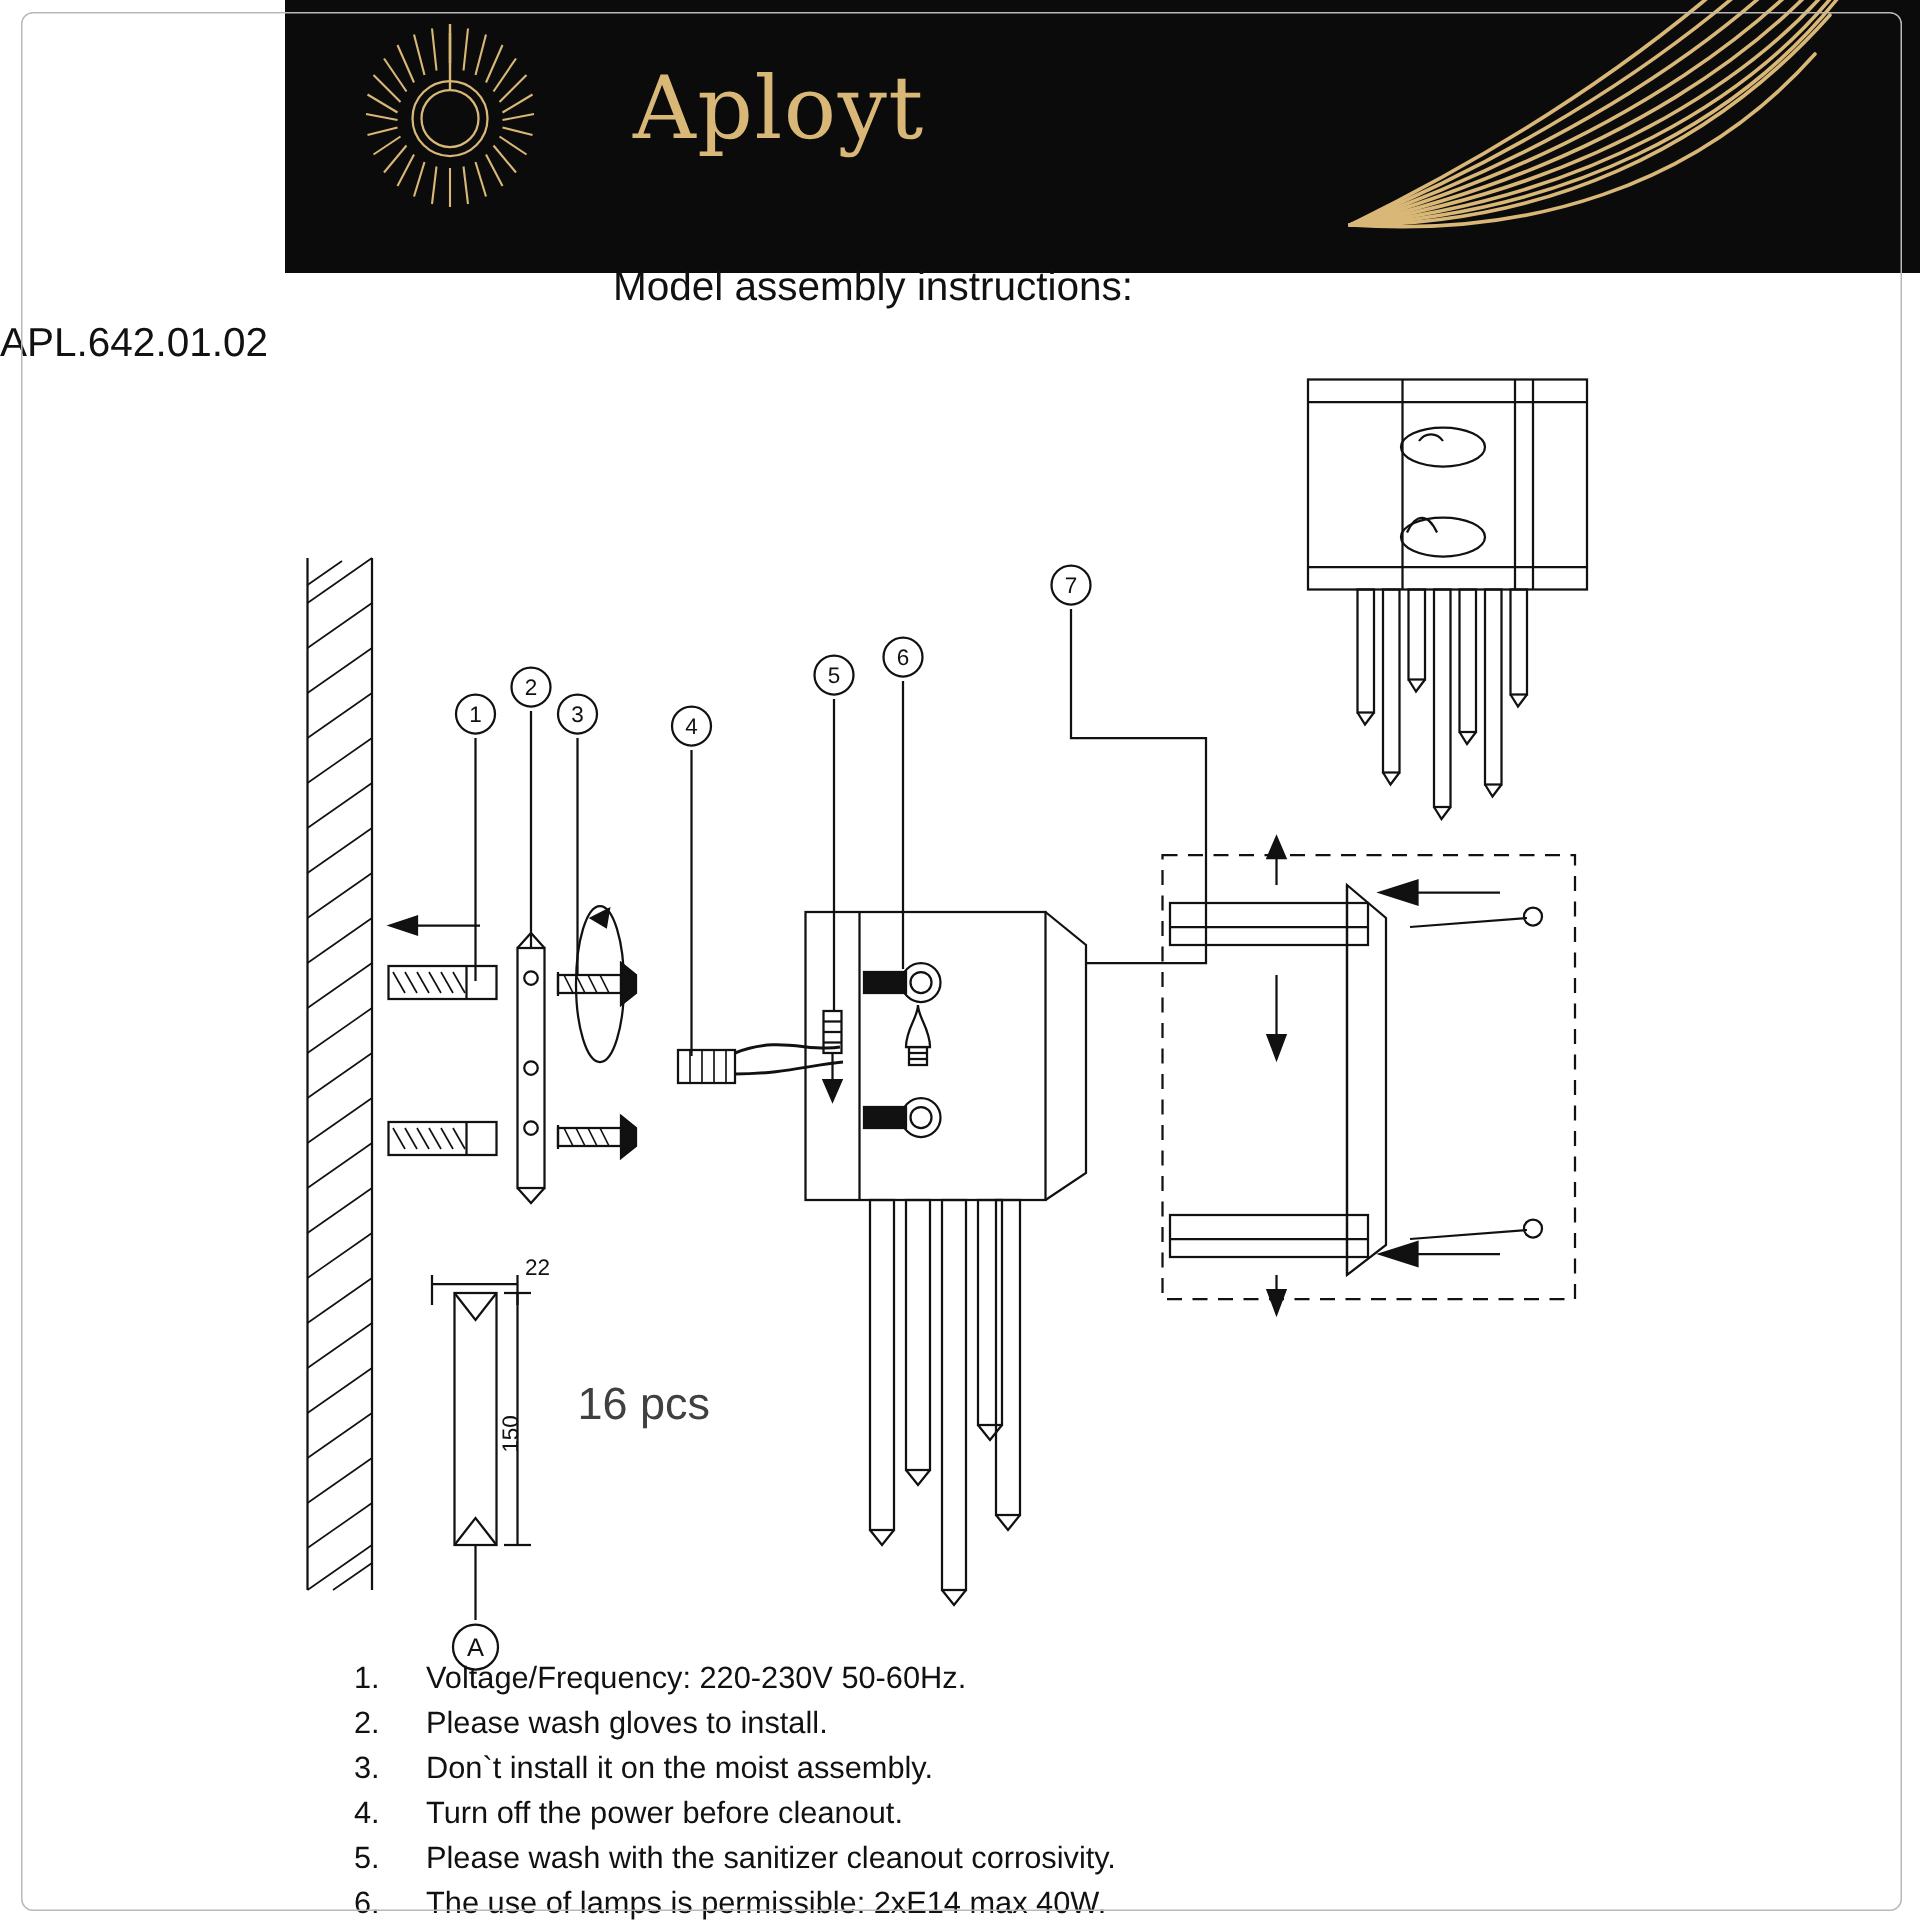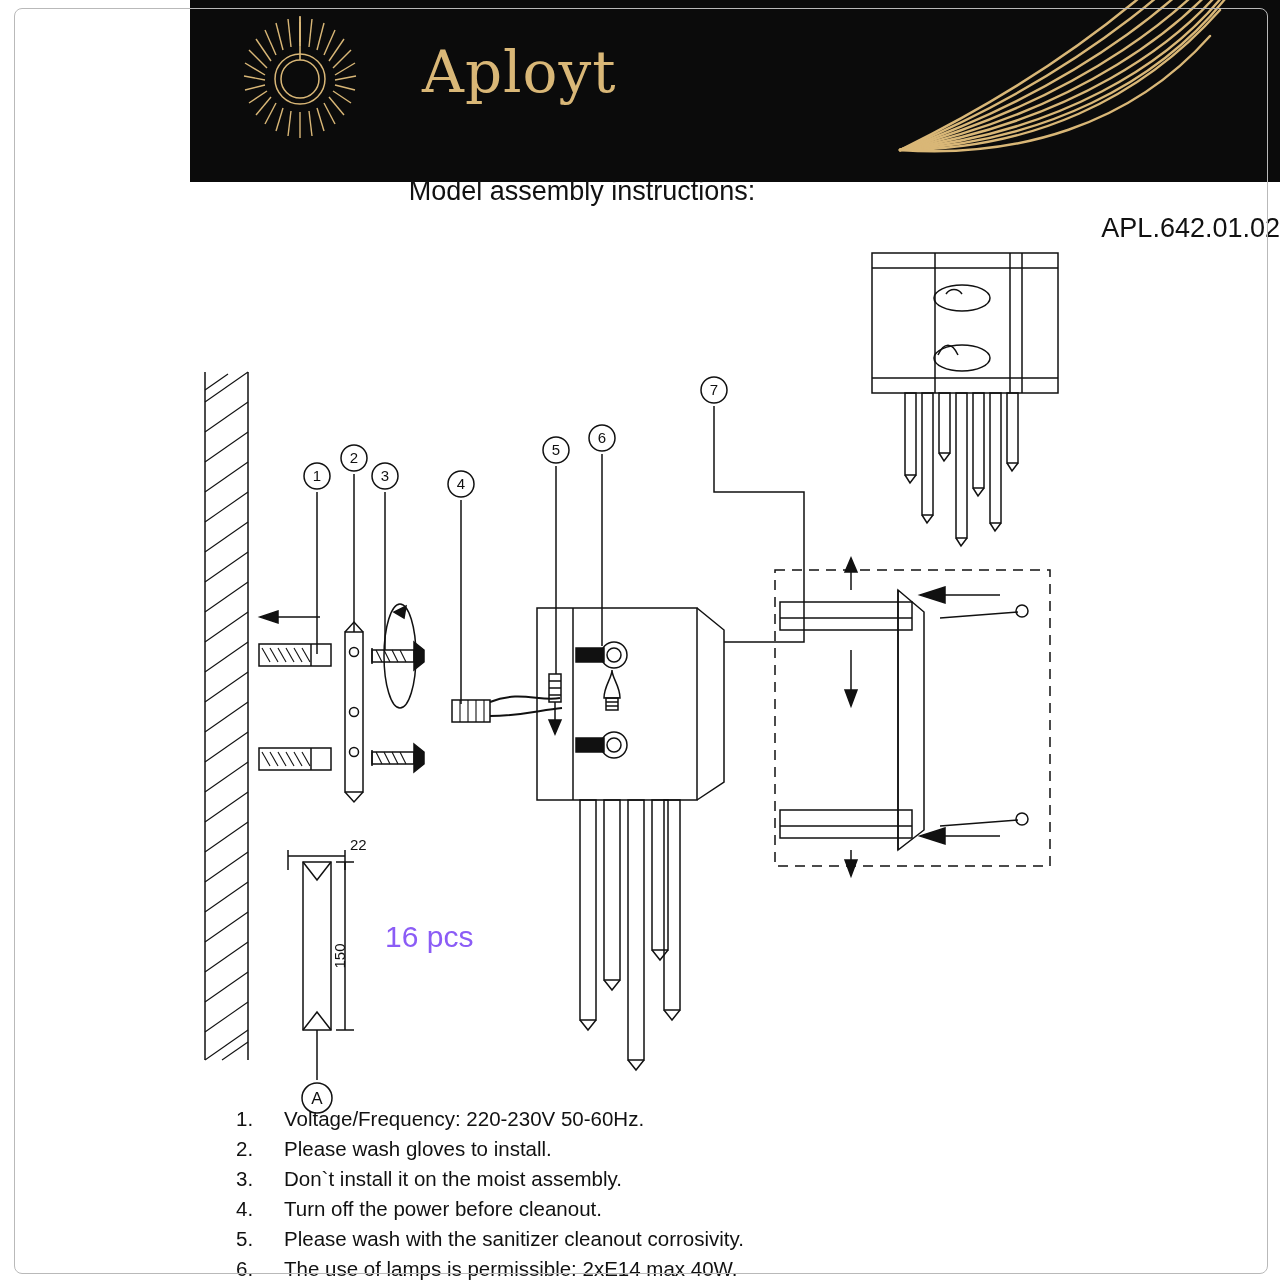--- a/index.html
+++ b/index.html
@@ -58,38 +58,38 @@
     width: 1164px;
     text-align: center;
     font-size: 27px;
     color: #111;
   }
   .doc-model {
     position: absolute;
     left: 0;
     top: 213px;
     width: 1280px;
-    text-align: right;
+    text-align: left;
     font-size: 27px;
     color: #111;
   }
   
   .drawing {
     position: absolute;
     left: 0;
     top: 150px;
     width: 1280px;
     height: 980px;
   }
   .pcs-label {
     position: absolute;
     left: 385px;
     top: 920px;
     font-size: 30px;
-    color: #8b5cf6;
+    color: #404040;
   }
   
   .notes {
     position: absolute;
     left: 236px;
     top: 1104px;
     width: 1000px;
   }
   .note-row {
     display: flex;

